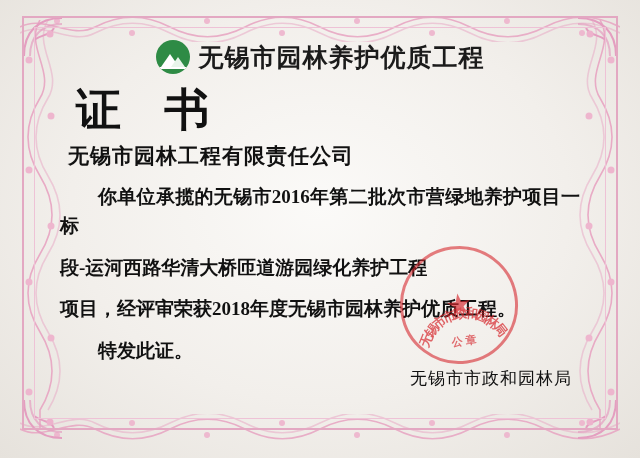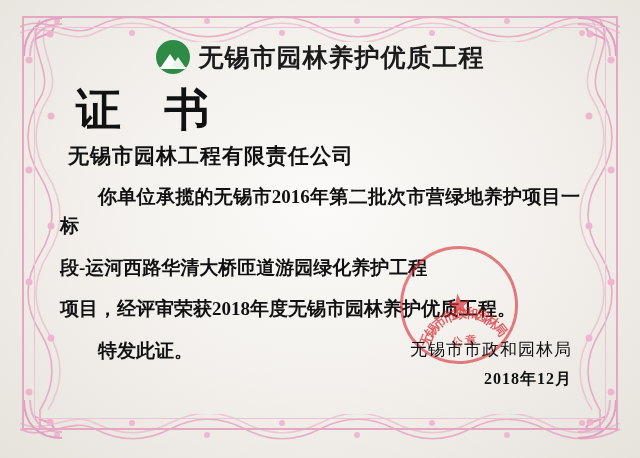--- a/index.html
+++ b/index.html
@@ -377,17 +377,16 @@
         <span style="transform: rotate(30deg) translate(-50%,0);">园</span>
         <span style="transform: rotate(45deg) translate(-50%,0);">林</span>
         <span style="transform: rotate(60deg) translate(-50%,0);">局</span>
       </div>
       <div class="star">★</div>
       <div class="seal-bottom">公 章</div>
     </div>
 
     <div class="sign-block">
       <div class="sign-org">无锡市市政和园林局</div>
-      <div class="sign-date">2018年12月</div>
     </div>
 
   </div>
 </div>
 
 </body></html>

